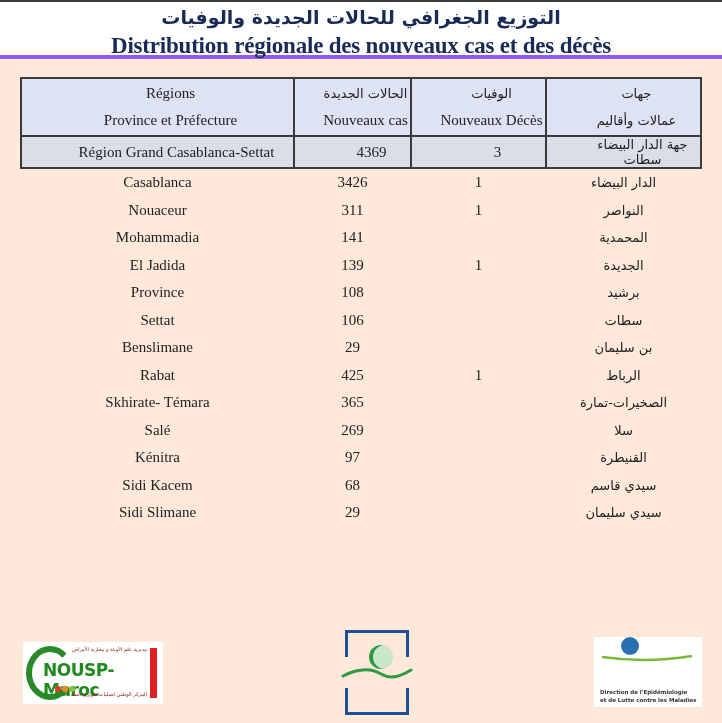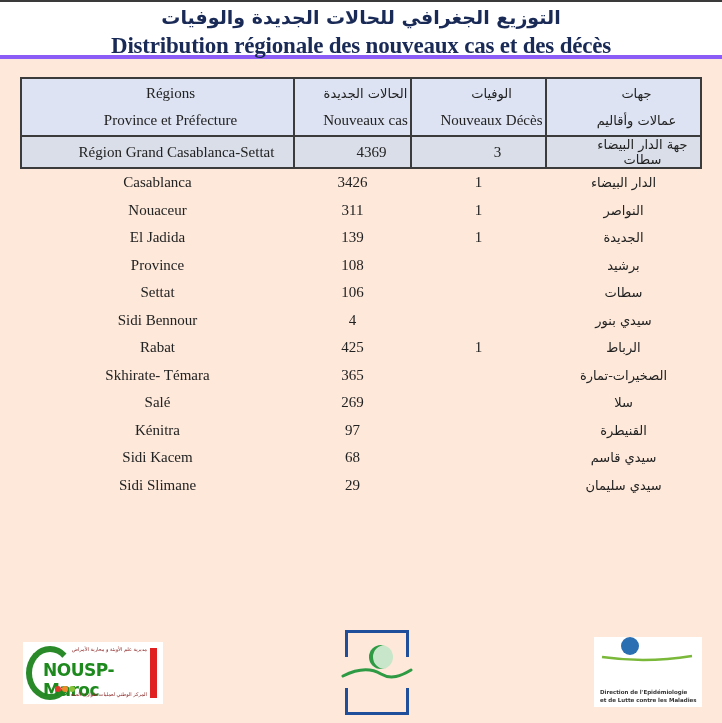--- a/index.html
+++ b/index.html
@@ -175,42 +175,48 @@
       <td>1</td>
       <td class="ar">الدار البيضاء</td>
     </tr>
     <tr class="sub">
       <td>Nouaceur</td>
       <td>311</td>
       <td>1</td>
       <td class="ar">النواصر</td>
     </tr>
     <tr class="sub">
+      <td>Mohammadia</td>
+      <td>141</td>
+      <td></td>
+      <td class="ar">المحمدية</td>
+    </tr>
+    <tr class="sub">
       <td>El Jadida</td>
       <td>139</td>
       <td>1</td>
       <td class="ar">الجديدة</td>
     </tr>
     <tr class="sub">
       <td>Province</td>
       <td>108</td>
       <td></td>
       <td class="ar">برشيد</td>
     </tr>
     <tr class="sub">
       <td>Settat</td>
       <td>106</td>
       <td></td>
       <td class="ar">سطات</td>
     </tr>
     <tr class="sub">
-      <td>Sidi Bennour</td>
-      <td>4</td>
-      <td></td>
-      <td class="ar">سيدي بنور</td>
+      <td>Benslimane</td>
+      <td>29</td>
+      <td></td>
+      <td class="ar">بن سليمان</td>
     </tr>
 
     <tr class="sub">
       <td>Rabat</td>
       <td>425</td>
       <td>1</td>
       <td class="ar">الرباط</td>
     </tr>
     <tr class="sub">
       <td>Skhirate- Témara</td>

